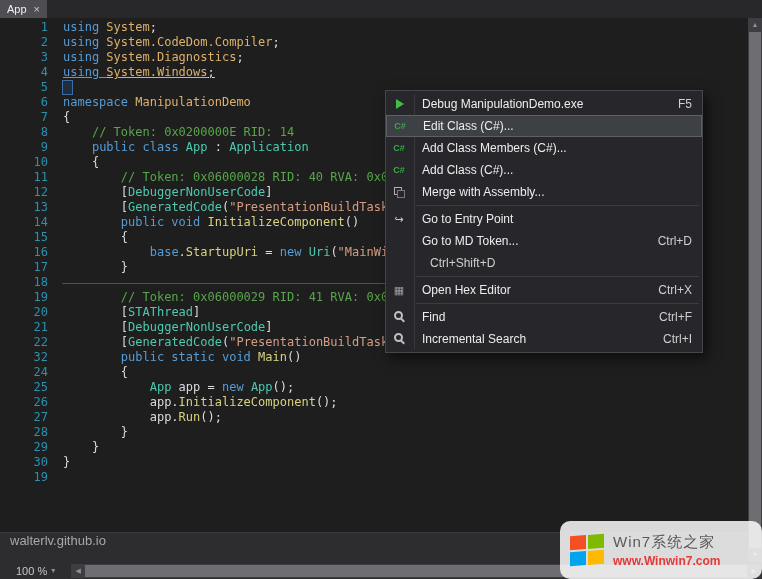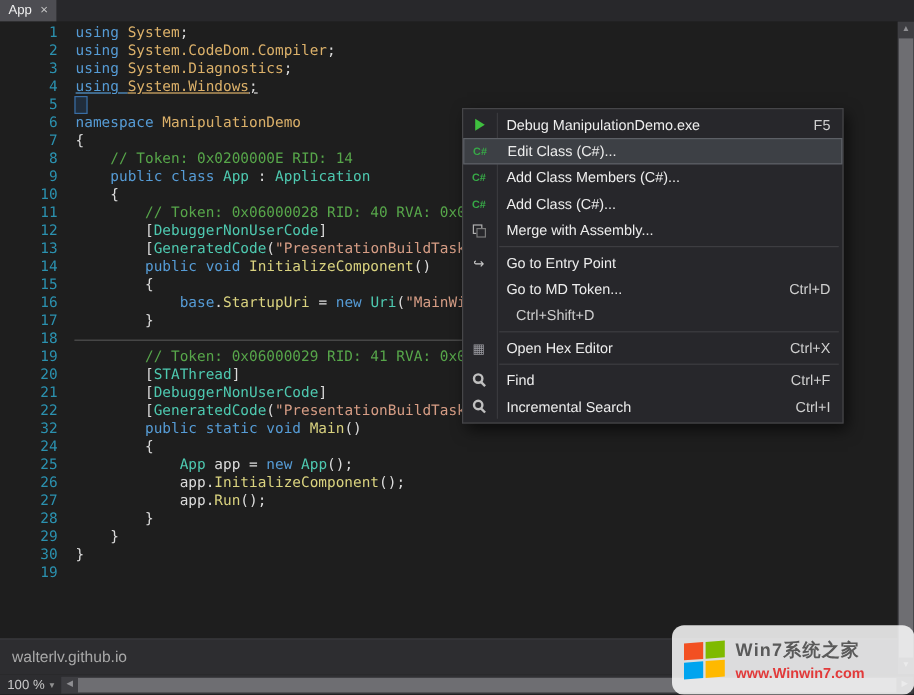--- a/index.html
+++ b/index.html
@@ -25,27 +25,27 @@
   .hdivider{position:absolute;left:62px;top:265px;width:323px;height:1px;background:#515151;}
 
   
   .vscroll{position:absolute;right:0;top:18px;width:14px;bottom:17px;background:#3e3e42;}
   .vscroll .arr{height:14px;line-height:14px;text-align:center;font-size:7px;color:#8f8f93;}
   .vthumb{position:absolute;left:1px;right:1px;top:14px;bottom:14px;background:#6e6e72;}
   .vscroll .down{position:absolute;bottom:0;left:0;right:0;}
 
   
   .status-bar{position:absolute;left:0;right:14px;top:532px;height:29px;background:#2d2d30;
-              border-top:1px solid #3a3a3e;display:flex;align-items:center;padding-left:10px;
+              border-top:1px solid #3a3a3e;display:flex;padding-left:10px;
               color:#a8a8a8;font-size:13px;}
 
   
   .bottom-bar{position:absolute;left:0;right:0;bottom:0;height:17px;background:#2d2d30;
               display:flex;align-items:center;}
-  .zoom{display:flex;align-items:center;gap:4px;color:#c8c8c8;font-size:11px;padding:0 6px;height:100%;}
+  .zoom{display:flex;align-items:center;gap:4px;color:#c8c8c8;font-size:11px;padding:0 16px;height:100%;}
   .zoom-caret{font-size:8px;color:#909090;}
   .hscroll{position:relative;flex:1;height:14px;background:#3e3e42;margin-right:1px;}
   .hscroll .arr{position:absolute;top:0;width:14px;height:14px;line-height:14px;text-align:center;
                 font-size:7px;color:#8f8f93;}
   .hscroll .left{left:0;} .hscroll .right{right:0;}
   .hthumb{position:absolute;left:14px;right:14px;top:1px;bottom:1px;background:#6e6e72;}
 
   
   .menu{position:absolute;left:385px;top:90px;width:318px;background:#27272b;border:1px solid #464649;
         box-shadow:4px 5px 12px rgba(0,0,0,0.6);z-index:50;padding:2px 0;box-sizing:border-box;}
@@ -75,21 +75,21 @@
                     right:-4px;bottom:-3px;transform:rotate(45deg);}
 
   
   .watermark{position:absolute;right:0;bottom:0;width:202px;height:58px;background:rgba(252,252,252,0.85);
              border-radius:10px;z-index:60;display:flex;align-items:center;padding-left:10px;
              box-sizing:border-box;}
   .win-logo{width:34px;height:30px;display:grid;grid-template-columns:16px 16px;
             grid-template-rows:14px 14px;gap:2px;transform:skewY(-4deg);flex:none;}
   .p1{background:#f25022;} .p2{background:#7fba00;} .p3{background:#00a4ef;} .p4{background:#ffb900;}
   .wm-text{margin-left:9px;}
-  .wm-title{font-size:15px;font-weight:bold;color:#5a5a5a;letter-spacing:1px;}
+  .wm-title{font-size:15px;font-weight:normal;color:#5a5a5a;letter-spacing:1px;}
   .wm-url{font-size:12px;font-weight:bold;color:#e23a3a;margin-top:2px;}
 </style>
 </head>
 <body>
 
 <div class="screen">
 
   <div class="tab-bar">
     <div class="tab">
       <span class="tab-label">App</span>

